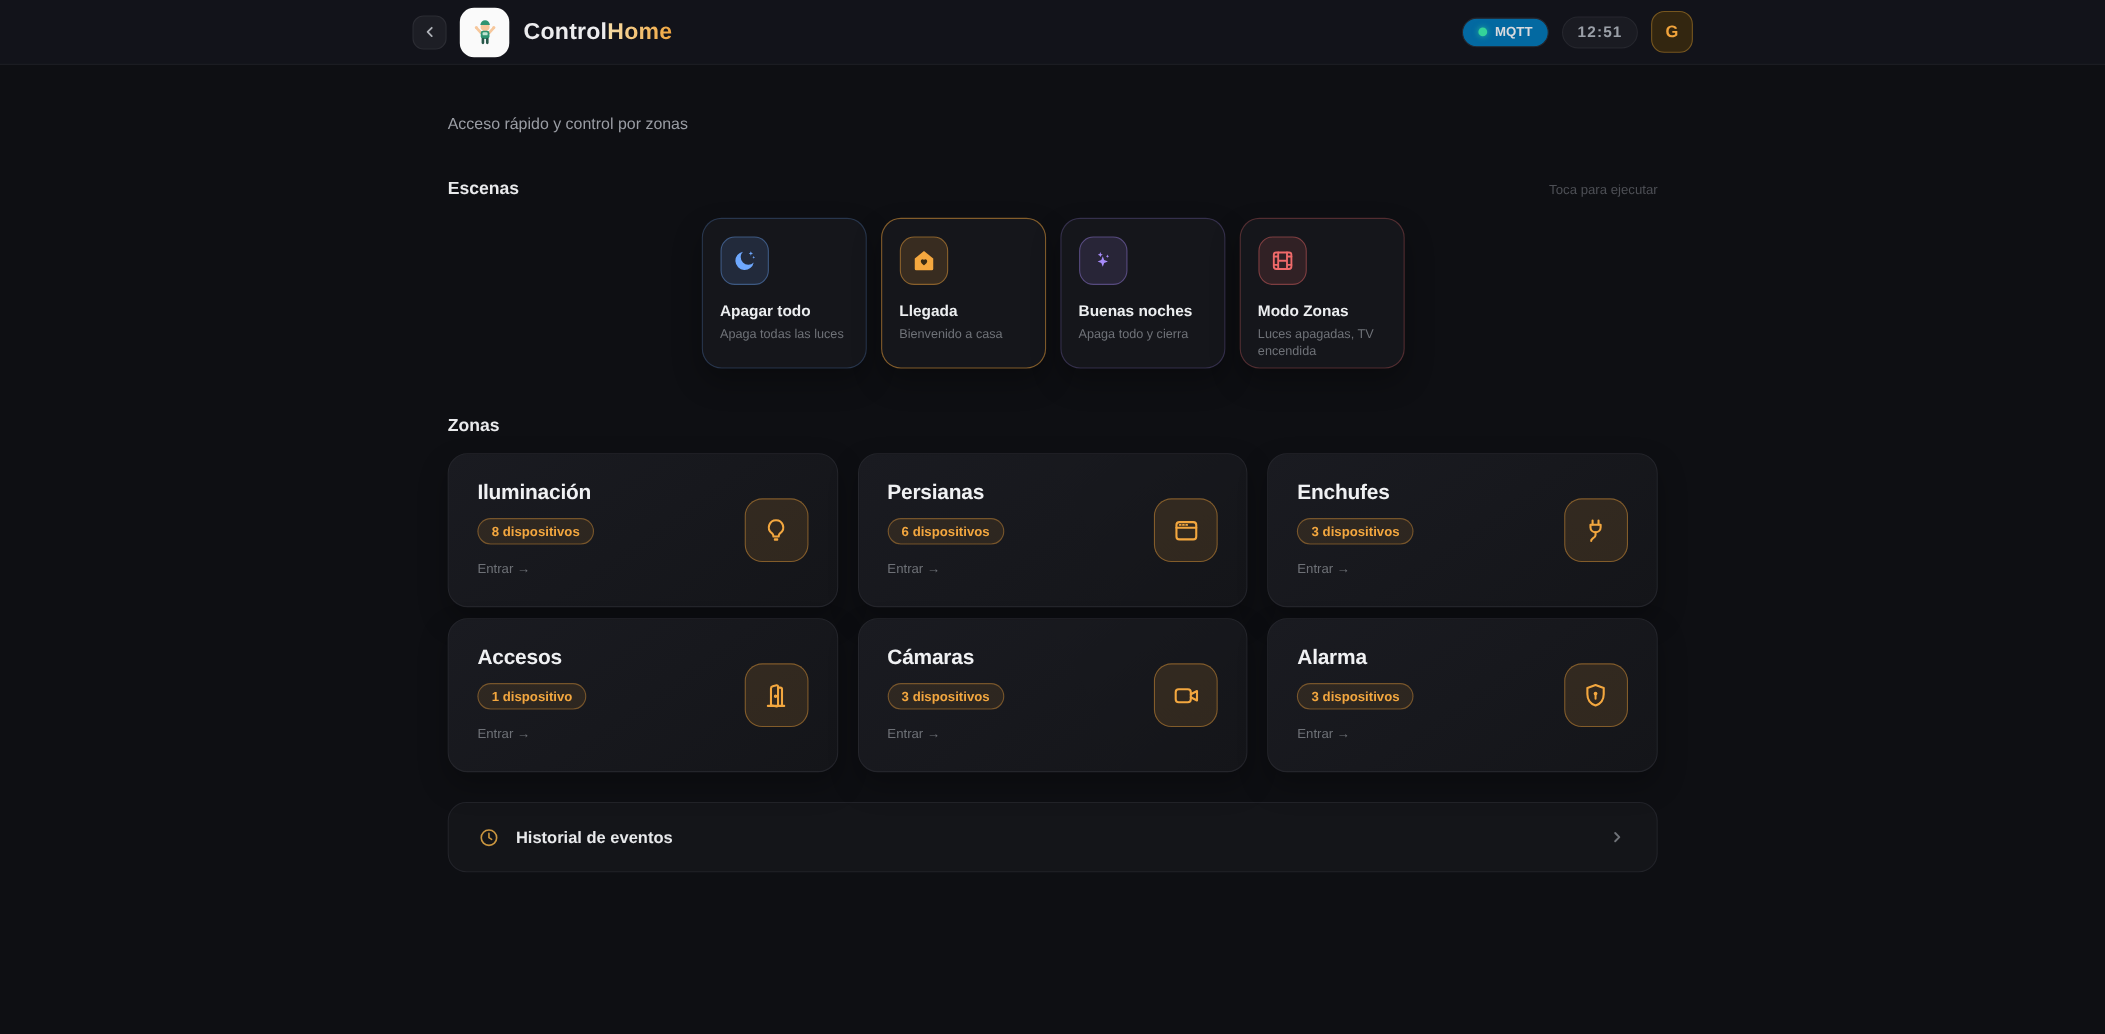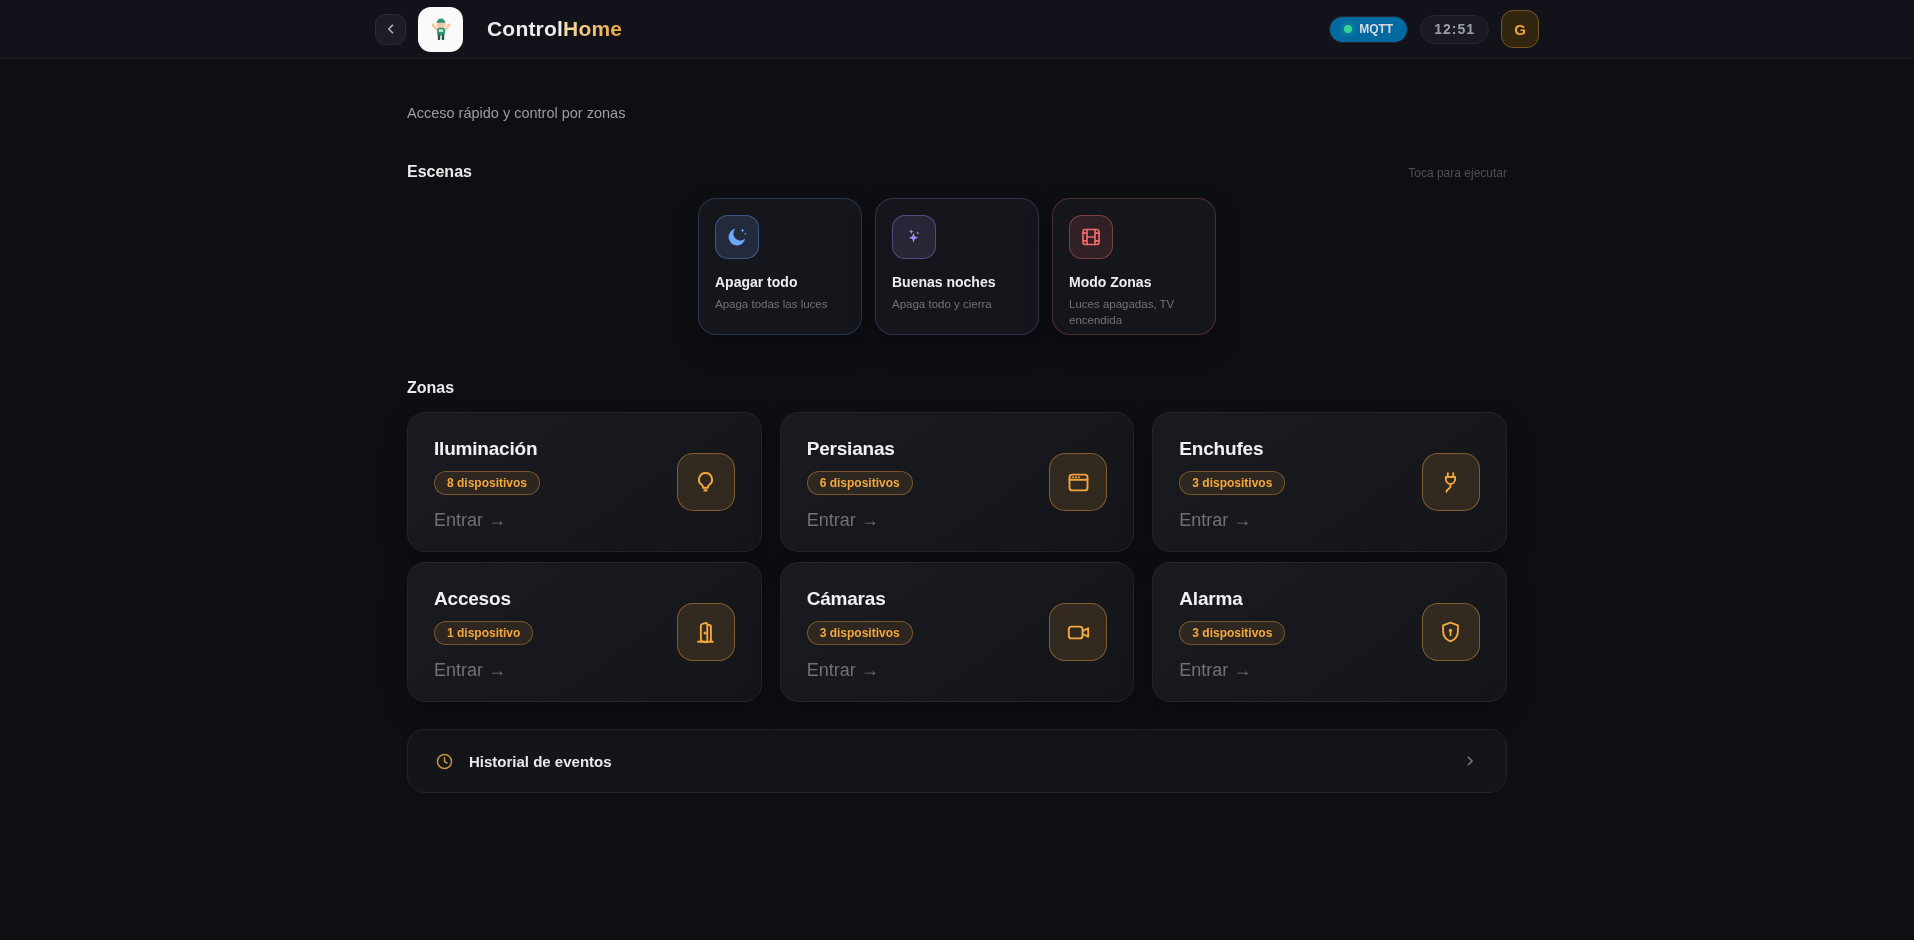--- a/index.html
+++ b/index.html
@@ -17,21 +17,21 @@
   .header-inner { width:1164px; margin:0 auto; display:flex; align-items:center; }
   .back-btn {
     width:31px; height:31px; border-radius:10px; background:#1d1e25;
     border:1px solid #2b2c33; display:flex; align-items:center; justify-content:center;
     cursor:pointer; flex:0 0 auto;
   }
   .logo {
     width:45px; height:45px; border-radius:13px; background:#fafafa;
     display:flex; align-items:center; justify-content:center; margin-left:12px; flex:0 0 auto;
   }
-  .app-title { font-size:21px; font-weight:800; margin-left:24px; color:#ececee; letter-spacing:.2px; }
+  .app-title { font-size:21px; font-weight:800; margin-left:13px; color:#ececee; letter-spacing:.2px; }
   .app-title .accent {
     background:linear-gradient(90deg,#f6dca6,#f0a640);
     -webkit-background-clip:text; background-clip:text; color:transparent;
   }
   .hdr-right { margin-left:auto; display:flex; align-items:center; gap:12px; }
   .pill {
     display:flex; align-items:center; gap:7px; border-radius:999px;
     background:#0369a1; border:1px solid #25262d;
   }
   .pill.mqtt { height:27px; padding:0 14px; font-size:12px; font-weight:700; color:#d9dadd; }
@@ -45,21 +45,21 @@
   
   main { width:1100px; margin:0 auto; padding-top:36px; }
   h1 { font-size:31px; font-weight:800; color:#f4f4f6; letter-spacing:-.3px; }
   .subtitle { font-size:14.5px; color:#9a9da4; margin-top:10px; }
   .section-head { display:flex; align-items:baseline; justify-content:space-between; margin-top:42px; }
   h2 { font-size:16px; font-weight:800; color:#e9eaec; }
   .hint { font-size:12px; color:#4d4f55; }
   
   .scenes-row { display:flex; justify-content:center; gap:13px; margin-top:17px; }
   .scene-card {
-    width:164px; height:137px; border-radius:18px; background:#15161b;
+    width:150px; height:137px; border-radius:18px; background:#15161b;
     border:1px solid #25262c; padding:16px; cursor:pointer;
     box-shadow:0 12px 26px rgba(0,0,0,.28);
   }
   .scene-card.sc-blue   { border-color:rgba(110,168,254,.22); }
   .scene-card.sc-amber  { border-color:rgba(242,164,60,.50); }
   .scene-card.sc-purple { border-color:rgba(167,139,250,.22); }
   .scene-card.sc-red    { border-color:rgba(239,106,106,.28); }
   .scene-card.sc-green  { border-color:rgba(47,208,143,.22); }
   .tile {
     width:44px; height:44px; border-radius:13px; border:1px solid transparent;
@@ -80,21 +80,21 @@
     background:linear-gradient(145deg,#1a1b21,#141519);
     border:1px solid #24252b; padding:25px 26px; cursor:pointer;
     box-shadow:0 12px 26px rgba(0,0,0,.25);
   }
   .zone-title { font-size:19px; font-weight:800; color:#f0f1f3; letter-spacing:-.2px; }
   .badge {
     display:inline-block; margin-top:11px; padding:4px 12px; border-radius:999px;
     background:rgba(242,164,60,.10); border:1px solid rgba(242,164,60,.38);
     color:#f3a73f; font-size:12px; font-weight:700;
   }
-  .enter { display:block; font-size:18px; color:#6e7177; margin-top:15px; }
+  .enter { display:block; font-size:12px; color:#6e7177; margin-top:15px; }
   .zone-tile {
     position:absolute; right:26px; top:50%; transform:translateY(-50%);
     width:58px; height:58px; border-radius:16px;
     background:rgba(242,164,60,.13); border:1px solid rgba(242,164,60,.42);
     display:flex; align-items:center; justify-content:center;
   }
   
   .history-row {
     margin-top:27px; height:64px; border-radius:17px; background:#141519;
     border:1px solid #222329; display:flex; align-items:center; gap:14px;
@@ -157,20 +157,30 @@
         <svg width="24" height="24" viewBox="0 0 24 24">
           <path d="M20.2 13.6A8.4 8.4 0 1 1 10.4 3.8a6.6 6.6 0 0 0 9.8 9.8Z" fill="#6ea8fe"></path>
           <path d="M17.6 3.4l.55 1.45L19.6 5.4l-1.45.55L17.6 7.4l-.55-1.45L15.6 5.4l1.45-.55z" fill="#6ea8fe"></path>
           <path d="M20.2 7.6l.35.95.95.35-.95.35-.35.95-.35-.95-.95-.35.95-.35z" fill="#6ea8fe"></path>
         </svg>
       </div>
       <div class="scene-title">Apagar todo</div>
       <div class="scene-sub">Apaga todas las luces</div>
     </div>
 
+    <div class="scene-card sc-amber">
+      <div class="tile tile-amber">
+        <svg width="24" height="24" viewBox="0 0 24 24">
+          <path d="M12 3.2 3.6 10v9.3a1.4 1.4 0 0 0 1.4 1.4h14a1.4 1.4 0 0 0 1.4-1.4V10Z" fill="#f5a83f"></path>
+          <path d="M12 16.1s-2.9-1.9-2.9-3.7c0-1 .8-1.8 1.7-1.8.55 0 1 .3 1.2.8.2-.5.65-.8 1.2-.8.9 0 1.7.8 1.7 1.8 0 1.8-2.9 3.7-2.9 3.7z" fill="#3a2b13"></path>
+        </svg>
+      </div>
+      <div class="scene-title">Llegada</div>
+      <div class="scene-sub">Bienvenido a casa</div>
+    </div>
 
     <div class="scene-card sc-purple">
       <div class="tile tile-purple">
         <svg width="24" height="24" viewBox="0 0 24 24">
           <path d="M11.5 8l1.3 3.4 3.4 1.3-3.4 1.3-1.3 3.4-1.3-3.4L6.8 12.7l3.4-1.3z" fill="#a78bfa"></path>
           <path d="M9.3 4.2l.65 1.7 1.7.65-1.7.65-.65 1.7-.65-1.7-1.7-.65 1.7-.65z" fill="#a78bfa"></path>
           <path d="M15.8 6.4l.45 1.15 1.15.45-1.15.45-.45 1.15-.45-1.15-1.15-.45 1.15-.45z" fill="#a78bfa"></path>
         </svg>
       </div>
       <div class="scene-title">Buenas noches</div>

